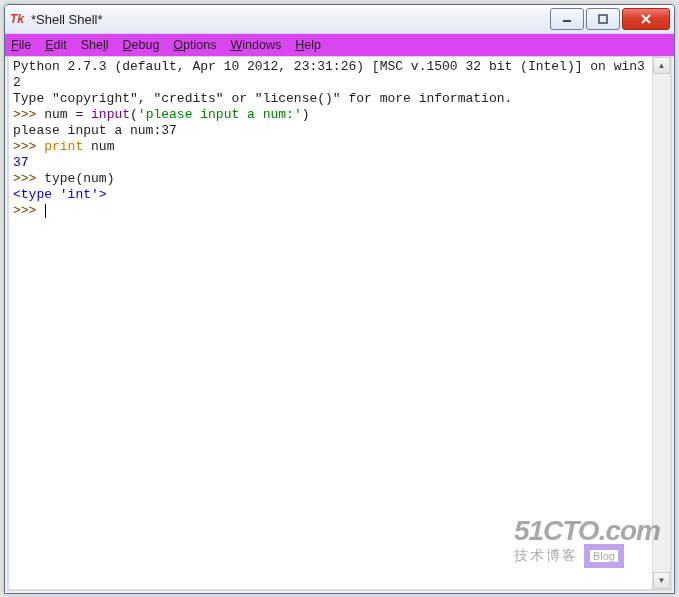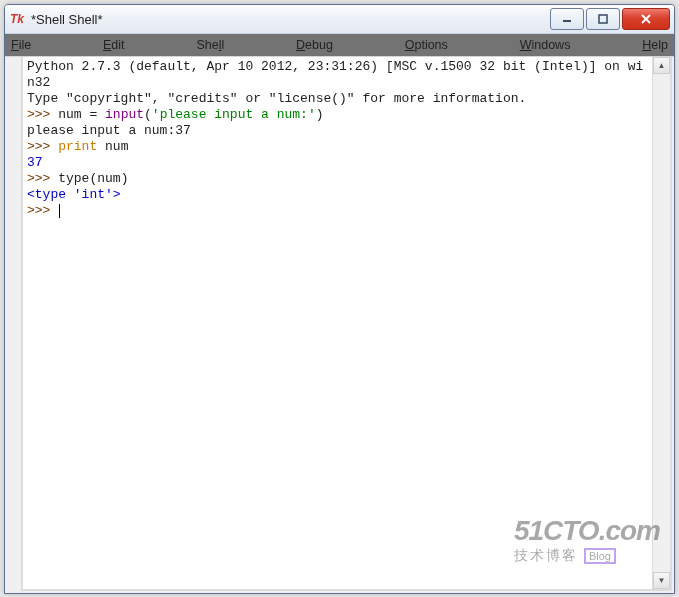--- a/index.html
+++ b/index.html
@@ -65,40 +65,39 @@
   }
   .winbtn.close {
     width: 46px;
     background: linear-gradient(#f07b6f,#d8412d 45%,#cf2f19);
     border-color: #a12a1a;
     color: #fff;
     font-weight: bold;
   }
   .menubar {
     height: 22px;
-    background: #737373;
+    background: #d946ef;
     border-bottom: 1px solid #d5d5d5;
     display: flex;
     align-items: center;
     font-size: 12.5px;
     padding: 0 6px;
     gap: 14px;
-    justify-content: space-between;
   }
   .menuitem {
     color: #222;
     cursor: default;
   }
   .menuitem .ul { text-decoration: underline; }
   .content-wrap {
     flex: 1;
     display: flex;
     border: 2px solid #dcdcdc;
     border-top: none;
-    margin: 0 2px 2px 16px;
+    margin: 0 2px 2px 2px;
     background: #fff;
   }
   .editor-row {
     flex: 1;
     display: flex;
     overflow: hidden;
   }
   .editor {
     flex: 1;
     font-family: "Courier New", monospace;
@@ -175,21 +174,21 @@
     color: #333;
     letter-spacing: -1px;
   }
   .watermark .w2 {
     font-size: 14px;
     color: #333;
     letter-spacing: 2px;
   }
   .watermark .w2 .blog {
     font-size: 11px;
-    border: 2px solid #6d28d9;
+    border: 6px solid #6d28d9;
     padding: 0 3px;
     margin-left: 6px;
     letter-spacing: 0;
   }
 </style>
 </head>
 <body>
 
 <div class="window">
 

